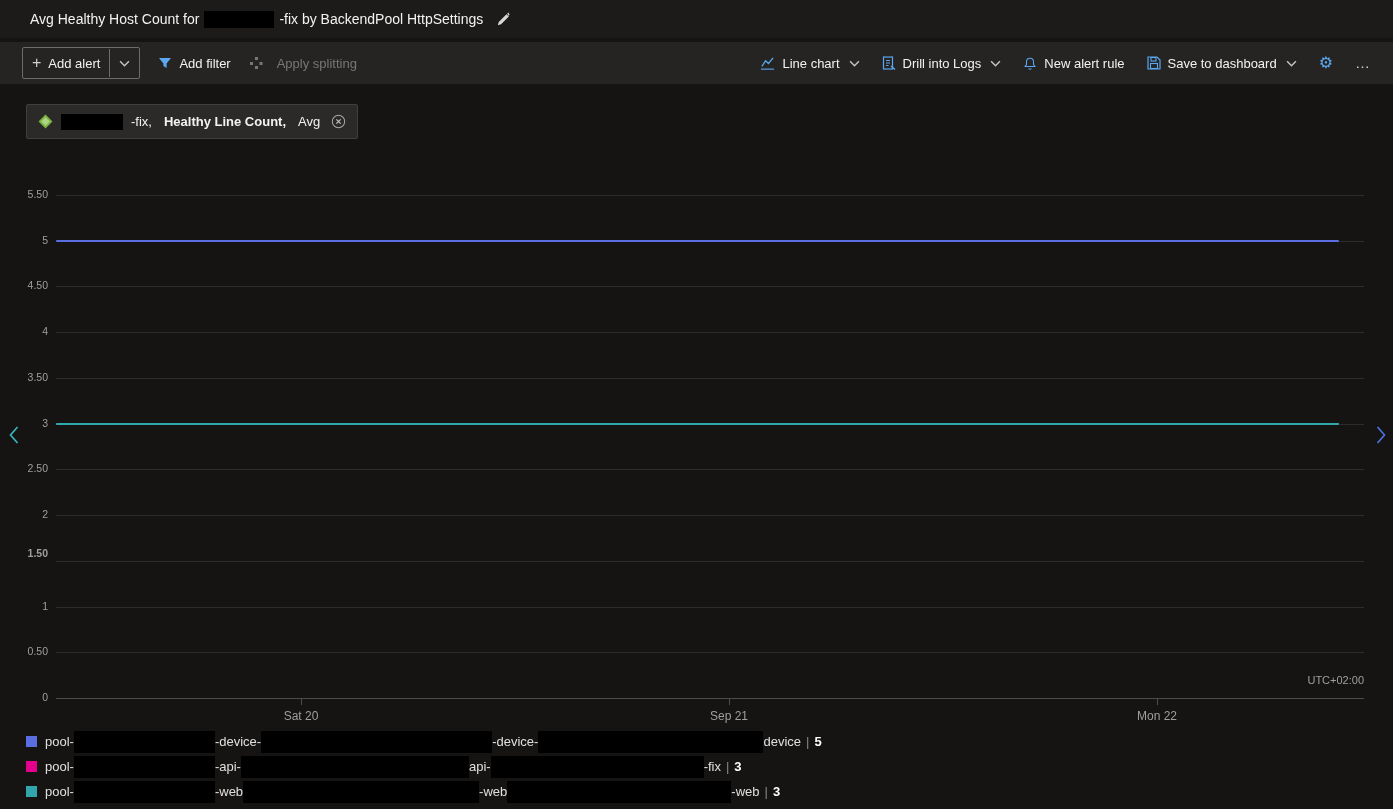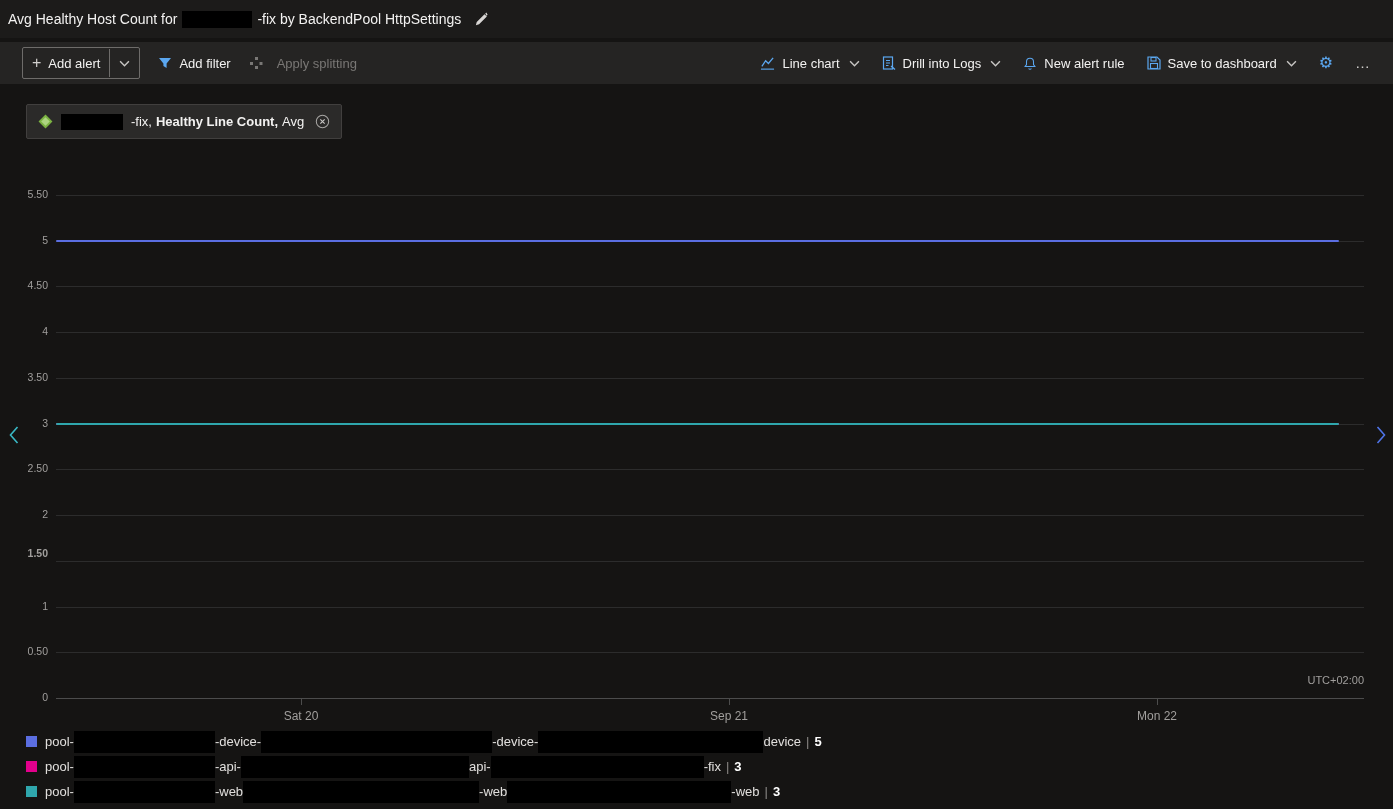--- a/index.html
+++ b/index.html
@@ -9,21 +9,21 @@
     font-family:"Liberation Sans", sans-serif;
     -webkit-font-smoothing:antialiased;
     color:#f3f2f1;
   }
   .redact{display:inline-block;background:#000;flex:none;}
 
   
   .titlebar{
     position:absolute;top:0;left:0;right:0;height:38px;
     background:#1c1b1a;display:flex;align-items:center;gap:5px;
-    padding-left:8px;font-size:14px;color:#f3f2f1;box-sizing:border-box;
+    padding-left:30px;font-size:14px;color:#f3f2f1;box-sizing:border-box;
   }
   .redact-title{width:70px;height:17px;}
   .pencil{margin-left:8px;display:flex;cursor:pointer;}
 
   
   .toolbar{
     position:absolute;top:42px;left:0;right:0;height:42px;background:#252423;
     display:flex;align-items:center;padding:0 22px;box-sizing:border-box;
     font-size:13px;color:#f3f2f1;
   }
@@ -45,21 +45,21 @@
   .gear{font-size:16px;color:#5ba7f0;cursor:pointer;line-height:1;}
   .more{font-size:15px;color:#d2d0ce;cursor:pointer;letter-spacing:1px;line-height:0.4;}
 
   
   .pills{position:absolute;top:104px;left:26px;display:flex;gap:19px;}
   .pill{
     display:flex;align-items:center;gap:8px;height:35px;padding:0 11px;
     background:#2b2a29;border:1px solid #413f3e;border-radius:2px;
     font-size:13px;color:#f3f2f1;box-sizing:border-box;
   }
-  .pill-label{display:flex;align-items:center;gap:4px;white-space:nowrap;}
+  .pill-label{display:flex;align-items:center;gap:12px;white-space:nowrap;}
   .bold{font-weight:700;}
   .redact-pill{width:62px;height:16px;}
   .close-btn{display:flex;cursor:pointer;margin-left:3px;}
 
   
   #chart-layer{position:absolute;inset:0;pointer-events:none;}
   .gridline{position:absolute;height:1px;background:#2c2c2c;}
   .axisline{background:#4c4c4c;}
   .ylabel{position:absolute;left:0;width:48px;text-align:right;font-size:10.5px;color:#a19f9d;}
   .xtick{position:absolute;top:698px;width:1px;height:7px;background:#4c4c4c;}

